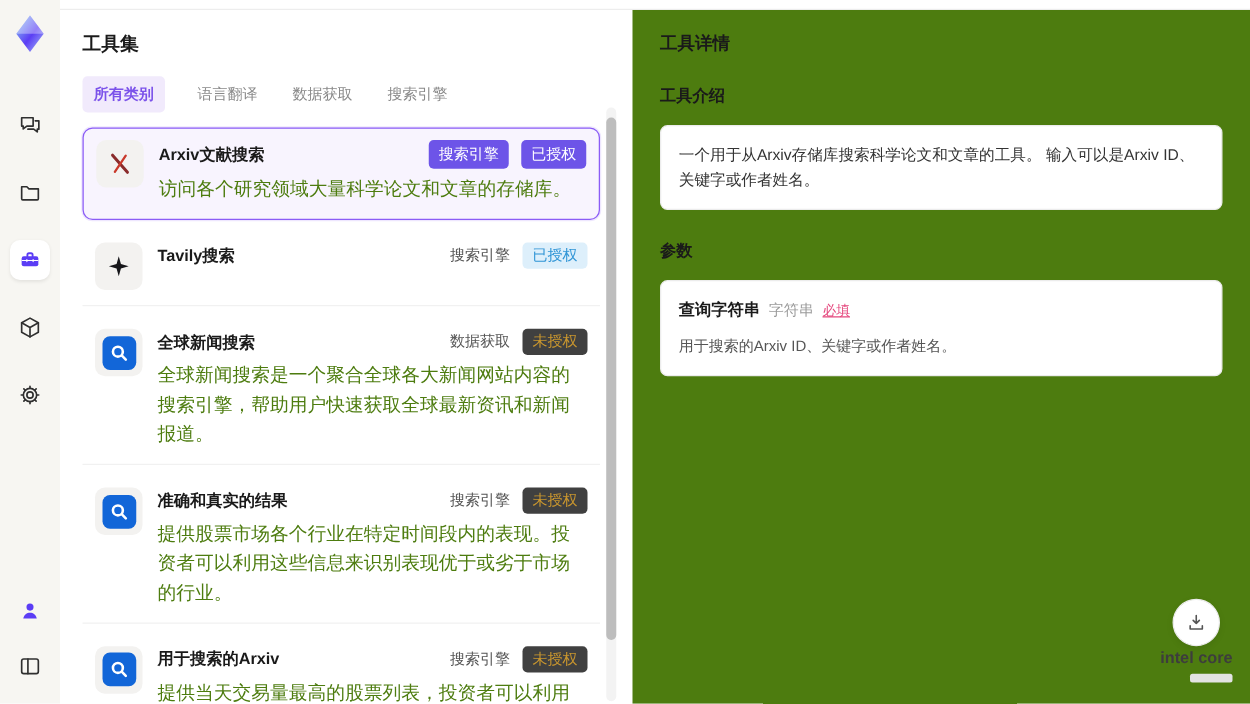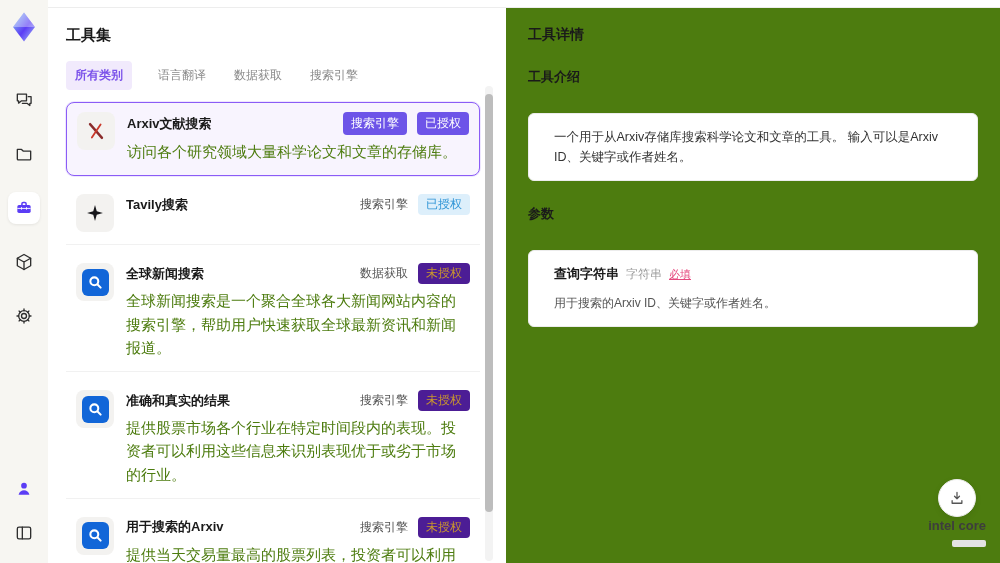--- a/index.html
+++ b/index.html
@@ -29,32 +29,32 @@
   .c-icon { flex:0 0 38px; width:38px; height:38px; border-radius:8px; background:#f3f2f0; display:flex; align-items:center; justify-content:center; }
   .c-icon .inner-blue { width:27px; height:27px; background:#1266d8; border-radius:6px; display:flex; align-items:center; justify-content:center; }
   .c-body { flex:1; min-width:0; }
   .c-row { display:flex; align-items:center; }
   .c-title { font-size:13px; font-weight:bold; }
   .c-badges { margin-left:auto; display:flex; align-items:center; gap:10px; }
   .c-cat { font-size:12px; color:#555; white-space:nowrap; }
   .c-status { font-size:12px; padding:2px 8px; border-radius:4px; white-space:nowrap; }
   .pill-solid { background:#6d54e8; color:#fff !important; padding:3px 8px; border-radius:4px; font-size:12px; }
   .pill-blue { background:#ddeffb; color:#3095d6; }
-  .pill-yellow { background:#4c1d95; color:#c9962e; }
+  .pill-yellow { background:#404040; color:#c9962e; }
   .c-desc { font-size:15px; color:#4d7c0f; line-height:1.55; margin-top:5px; }
 
   
   .scrollbar { position:absolute; right:5px; top:78px; bottom:2px; width:8px; background:#f3f3f3; border-radius:4px; }
   .scroll-thumb { position:absolute; top:8px; width:8px; height:88%; background:#bdbdbd; border-radius:4px; cursor:pointer; }
 
   
   .detail { position:absolute; left:506px; top:8px; right:0; bottom:0; background:#4d7c0f; padding:18px 22px; }
   .d-title { font-size:14px; font-weight:bold; }
   .d-sub { font-size:13px; font-weight:bold; margin-top:24px; }
-  .d-box { background:#fff; border:1px solid #ececec; border-radius:6px; padding:13px 25px; margin-top:27px; font-size:12.5px; color:#333; line-height:1.6; }
+  .d-box { background:#fff; border:1px solid #ececec; border-radius:6px; padding:13px 14px; margin-top:14px; font-size:12.5px; color:#333; line-height:1.6; }
   .p-row { display:flex; align-items:baseline; gap:7px; }
   .p-name { font-size:13px; font-weight:bold; color:#1a1a1a; }
   .p-type { font-size:12px; color:#9a9a9a; }
   .p-req { font-size:11px; color:#e5487e;text-decoration:underline; }
   .p-desc { font-size:12px; color:#555; margin-top:9px; }
 
   
   .fab { position:absolute; right:24px; bottom:46px; width:38px; height:38px; border-radius:50%; background:#fff; border:1px solid #ececec; box-shadow:0 2px 6px rgba(0,0,0,.08); display:flex; align-items:center; justify-content:center; cursor:pointer; }
   .brand { position:absolute; right:14px; bottom:12px; text-align:right; }
   .brand-main { font-size:13px; color:#3d3d3d; letter-spacing:.5px; }

